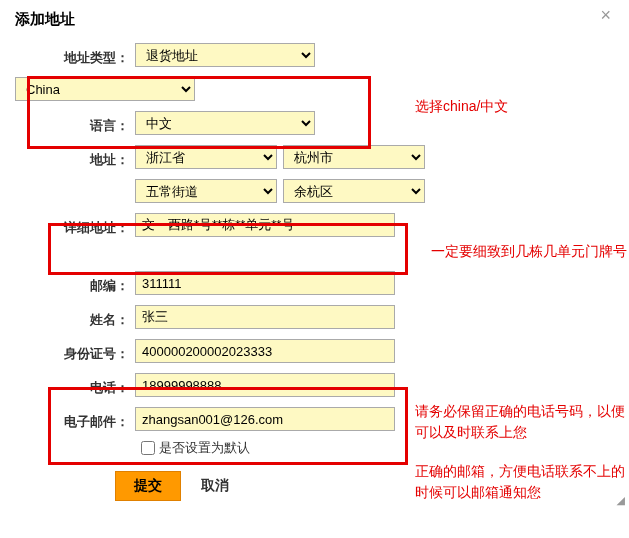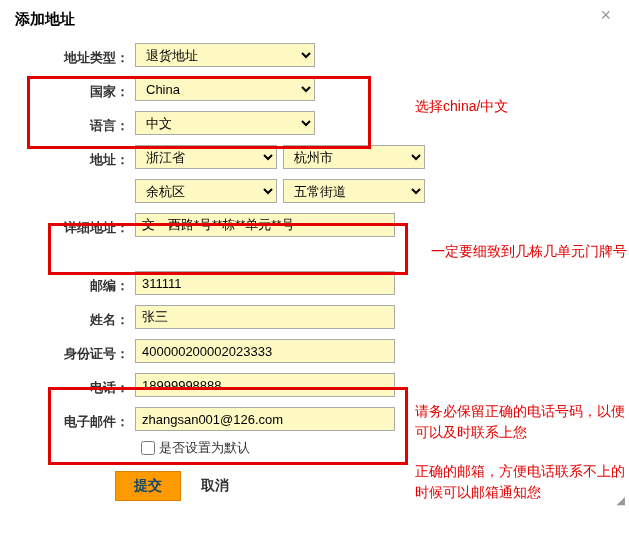--- a/index.html
+++ b/index.html
@@ -69,21 +69,21 @@
     }
     .chk-row input { width: 14px; height: 14px; }
     .btns {
       margin-left: 100px;
       display: flex;
       gap: 20px;
       align-items: center;
     }
     .btn-submit {
       background: #ff9900;
-      color: #0c4a6e;
+      color: #000000;
       border: 1px solid #e08000;
       font-weight: bold;
       padding: 5px 18px;
       font-size: 14px;
       cursor: pointer;
       font-family: inherit;
     }
     .btn-cancel {
       background: none;
       border: none;
@@ -125,21 +125,20 @@
   <div class="row">
     <div class="lbl">地址类型：</div>
     <div class="ctl">
       <select class="w180">
         <option>退货地址</option>
       </select>
     </div>
   </div>
 
   <div class="row">
-    <div class="lbl">国家：</div>
     <div class="ctl">
       <select class="w180">
         <option>China</option>
       </select>
     </div>
   </div>
 
   <div class="row">
     <div class="lbl">语言：</div>
     <div class="ctl">
@@ -157,24 +156,24 @@
       </select>
       <select class="w140">
         <option>杭州市</option>
       </select>
     </div>
   </div>
   <div class="row">
     <div class="lbl"></div>
     <div class="ctl">
       <select class="w140">
+        <option>五常街道</option>
+      </select>
+      <select class="w140">
         <option>余杭区</option>
-      </select>
-      <select class="w140">
-        <option>五常街道</option>
       </select>
     </div>
   </div>
 
   <div class="row">
     <div class="lbl">详细地址：</div>
     <div class="ctl">
       <input type="text" class="w260" value="文一西路*号**栋**单元**号" style="">
     </div>
   </div>

